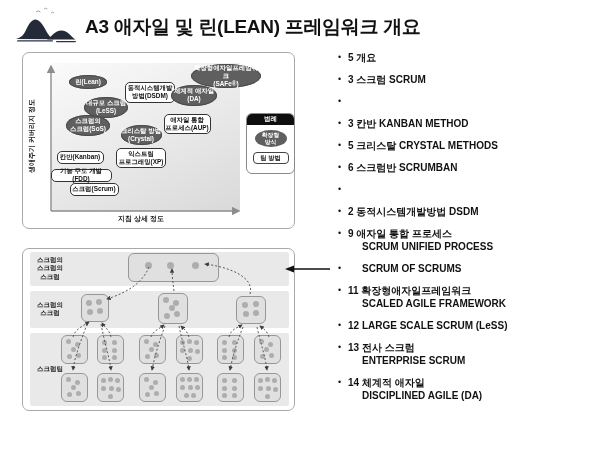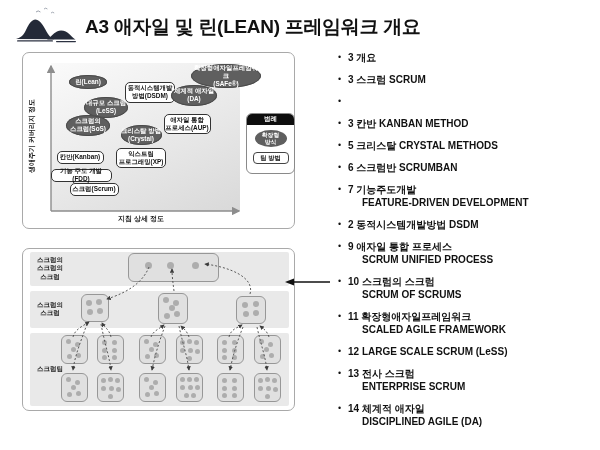--- a/index.html
+++ b/index.html
@@ -275,21 +275,21 @@
         <path d="M220,78 C214,93 210,106 207,121"></path>
         <path d="M234,78 C238,96 242,106 244,121"></path>
       </g>
     </svg>
   </div>
 
   <div class="toc">
       <div class="toc-item">
         <span class="toc-bullet">•</span>
         <div>
-          <div class="toc-l1">3 개요</div>
+          <div class="toc-l1">5 개요</div>
         </div>
       </div>
       <div class="toc-item">
         <span class="toc-bullet">•</span>
         <div>
           <div class="toc-l1">3 스크럼 SCRUM</div>
         </div>
       </div>
       <div class="toc-item">
         <span class="toc-bullet">•</span>
@@ -307,24 +307,20 @@
         </div>
       </div>
       <div class="toc-item">
         <span class="toc-bullet">•</span>
         <div>
           <div class="toc-l1">6 스크럼반 SCRUMBAN</div>
         </div>
       </div>
       <div class="toc-item">
         <span class="toc-bullet">•</span>
-        <div>
-          <div class="toc-l1">7 기능주도개발</div>
-          <div class="toc-l2">FEATURE-DRIVEN DEVELOPMENT</div>
-        </div>
       </div>
       <div class="toc-item">
         <span class="toc-bullet">•</span>
         <div>
           <div class="toc-l1">2 동적시스템개발방법 DSDM</div>
         </div>
       </div>
       <div class="toc-item">
         <span class="toc-bullet">•</span>
         <div>
@@ -332,21 +328,20 @@
           <div class="toc-l2">SCRUM UNIFIED PROCESS</div>
         </div>
       </div>
       <div class="toc-item">
         <svg class="ptr" width="50" height="10">
           <line x1="9" y1="5" x2="46" y2="5" stroke="#111" stroke-width="1.3"></line>
           <path d="M1,5 L10,1.5 L10,8.5 Z" fill="#111"></path>
         </svg>
         <span class="toc-bullet">•</span>
         <div>
-          <div class="toc-l1">10 스크럼의 스크럼</div>
           <div class="toc-l2">SCRUM OF SCRUMS</div>
         </div>
       </div>
       <div class="toc-item">
         <span class="toc-bullet">•</span>
         <div>
           <div class="toc-l1">11 확장형애자일프레임워크</div>
           <div class="toc-l2">SCALED AGILE FRAMEWORK</div>
         </div>
       </div>

